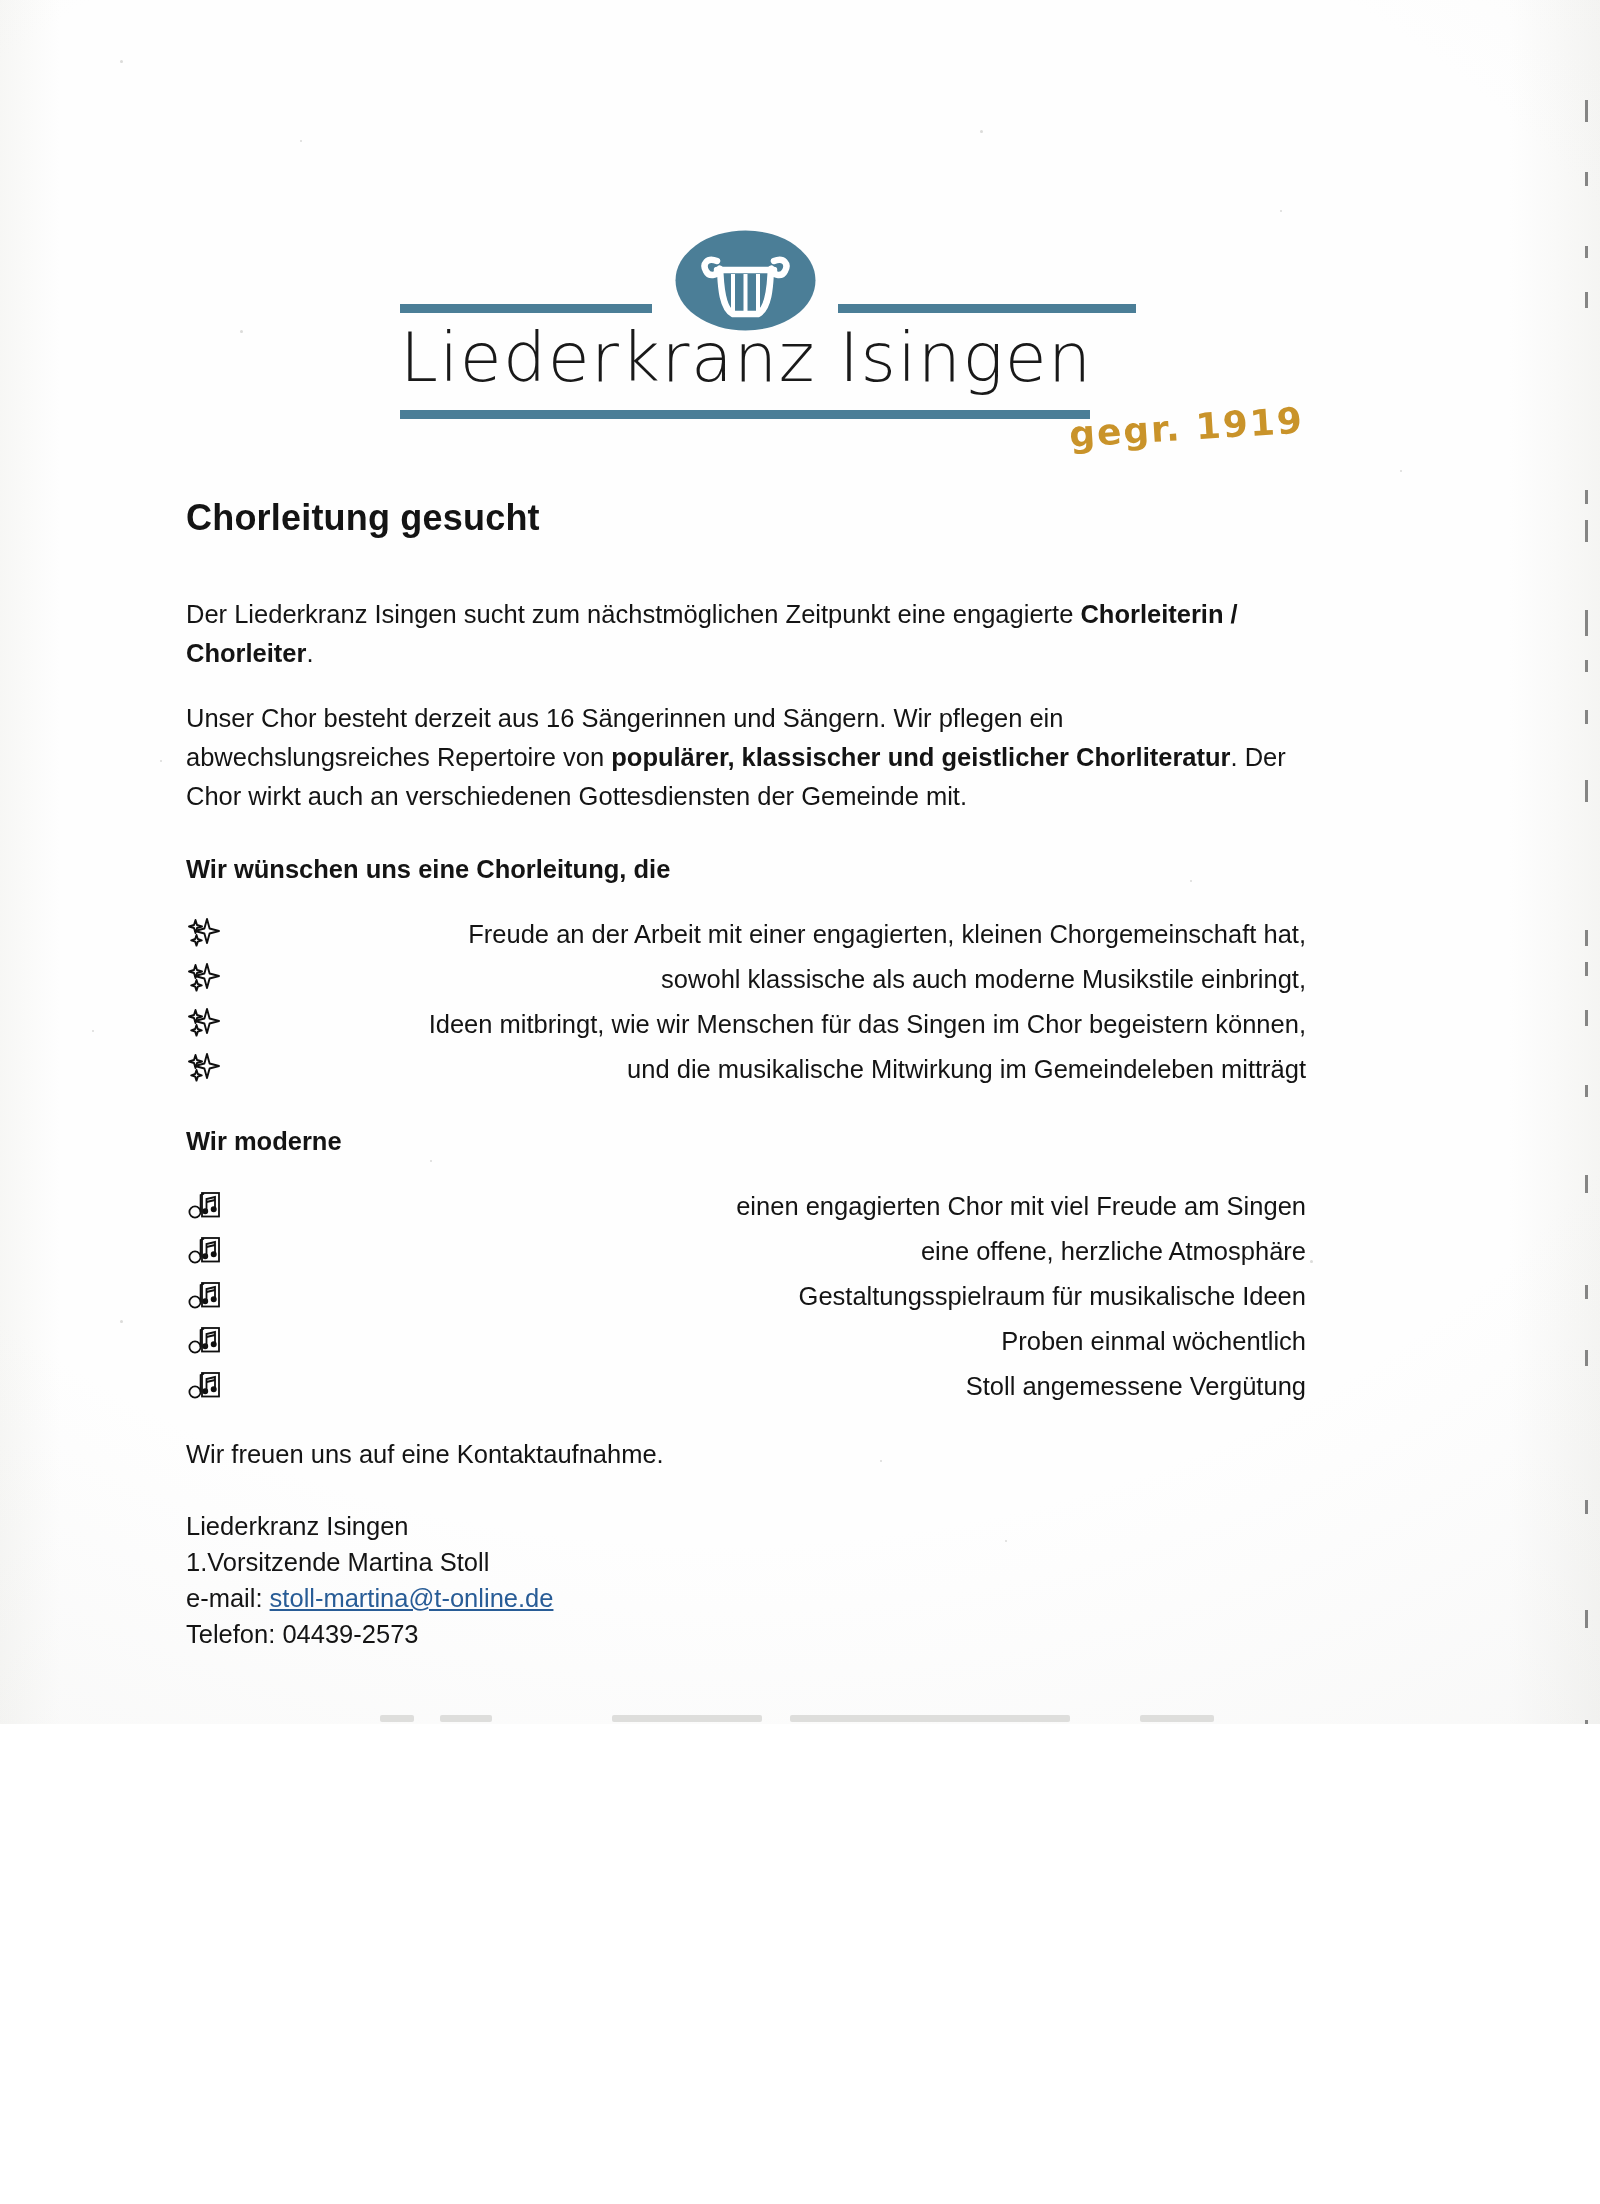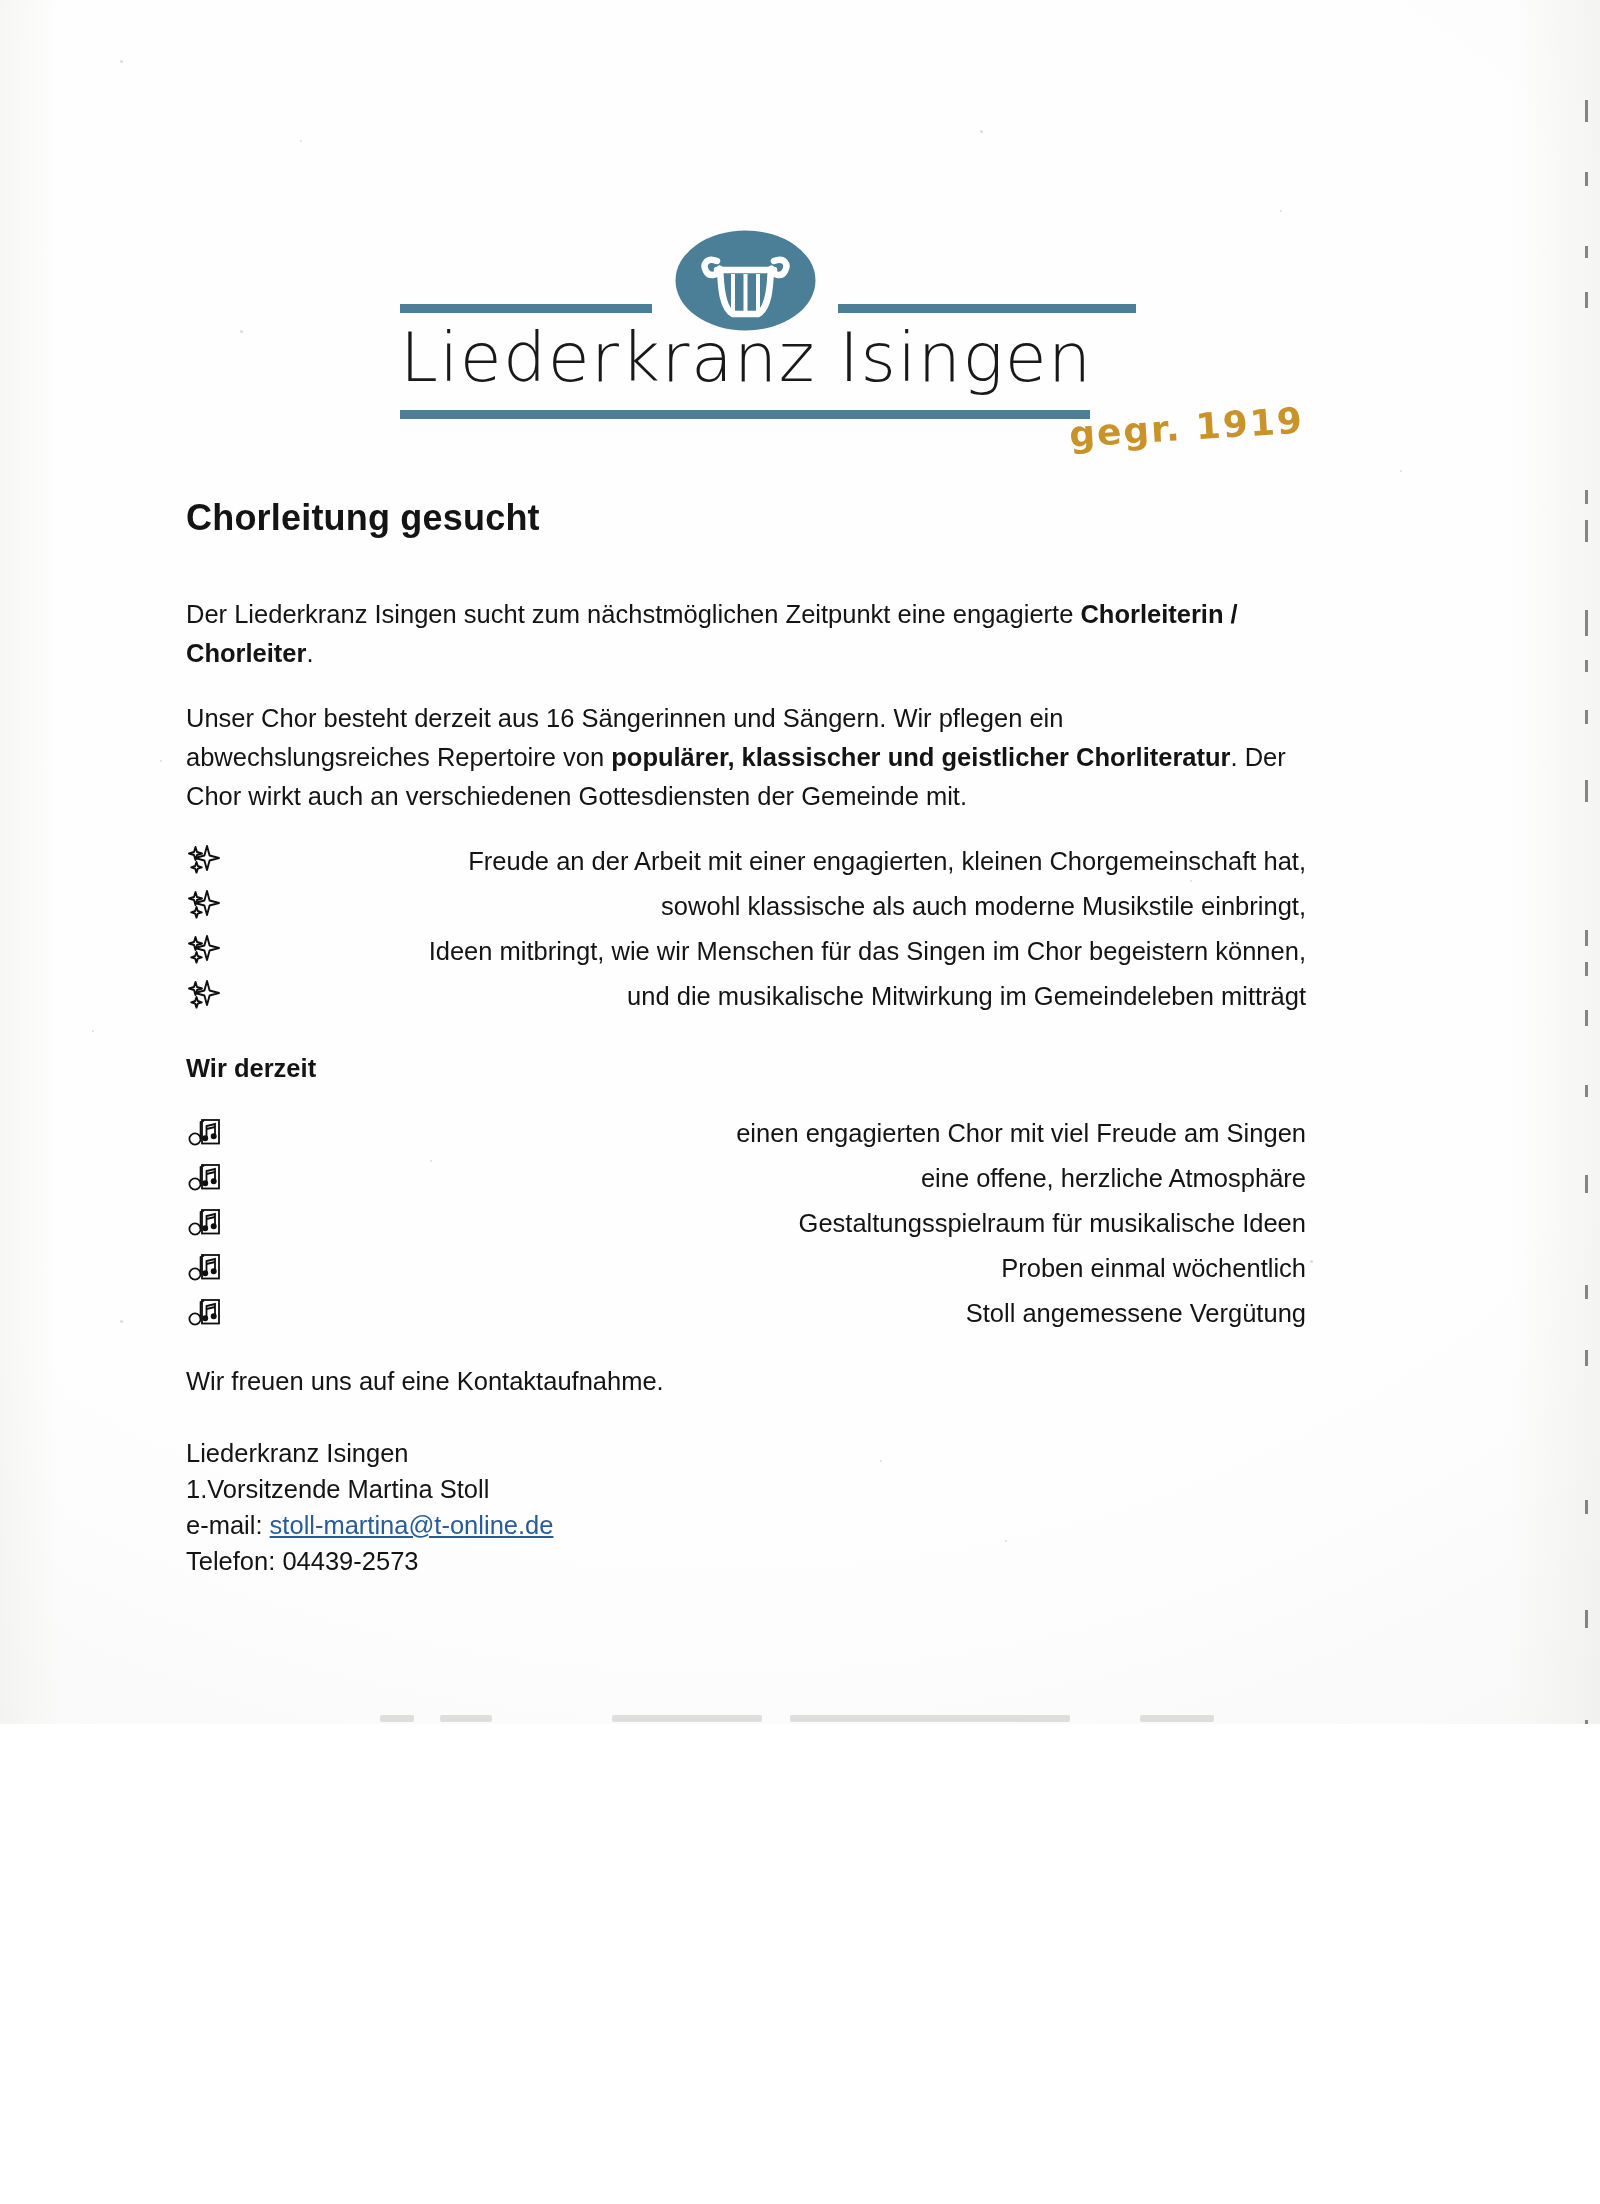--- a/index.html
+++ b/index.html
@@ -289,20 +289,21 @@
     </div>
 
     <div class="doc-body">
 
       <h1 class="doc-title">Chorleitung gesucht</h1>
 
       <p class="para"><span>Der Liederkranz Isingen sucht zum nächstmöglichen Zeitpunkt eine engagierte </span><b>Chorleiterin / Chorleiter</b><span>.</span></p>
 
       <p class="para"><span>Unser Chor besteht derzeit aus 16 Sängerinnen und Sängern. Wir pflegen ein abwechslungsreiches Repertoire von </span><b>populärer, klassischer und geistlicher Chorliteratur</b><span>. Der Chor wirkt auch an verschiedenen Gottesdiensten der Gemeinde mit.</span></p>
 
+      <p class="sub-head">Wir wünschen uns eine Chorleitung, die</p>
 
       <ul class="bullets">
         <li>
           <span class="bullet-glyph">
             <svg viewBox="0 0 34 32" xmlns="http://www.w3.org/2000/svg">
               <g fill="none" stroke="#111111" stroke-width="1.9" stroke-linejoin="round">
                 <path d="M19 2 L21.6 11.5 L31 14 L21.6 16.5 L19 26 L16.4 16.5 L7 14 L16.4 11.5 Z"></path>
                 <path d="M7.5 3 L9 8 L14 9.5 L9 11 L7.5 16 L6 11 L1 9.5 L6 8 Z"></path>
                 <path d="M8.5 18 L9.8 22 L13.8 23.3 L9.8 24.6 L8.5 28.6 L7.2 24.6 L3.2 23.3 L7.2 22 Z"></path>
               </g>
@@ -341,21 +342,21 @@
                 <path d="M19 2 L21.6 11.5 L31 14 L21.6 16.5 L19 26 L16.4 16.5 L7 14 L16.4 11.5 Z"></path>
                 <path d="M7.5 3 L9 8 L14 9.5 L9 11 L7.5 16 L6 11 L1 9.5 L6 8 Z"></path>
                 <path d="M8.5 18 L9.8 22 L13.8 23.3 L9.8 24.6 L8.5 28.6 L7.2 24.6 L3.2 23.3 L7.2 22 Z"></path>
               </g>
             </svg>
           </span>
           <span>und die musikalische Mitwirkung im Gemeindeleben mitträgt</span>
         </li>
       </ul>
 
-      <p class="sub-head">Wir derzeit</p>
+      <p class="sub-head">Wir moderne</p>
 
       <ul class="bullets">
         <li>
           <span class="bullet-glyph">
             <svg viewBox="0 0 34 32" xmlns="http://www.w3.org/2000/svg">
               <g fill="none" stroke="#111111" stroke-width="1.8">
                 <circle cx="7" cy="23" r="5.6"></circle>
                 <path d="M12.6 23 L12.6 6 L16 4.6"></path>
                 <rect x="14" y="4" width="17" height="23.5"></rect>
                 <path d="M18.5 22 L18.5 10 L27 8 L27 20"></path>

